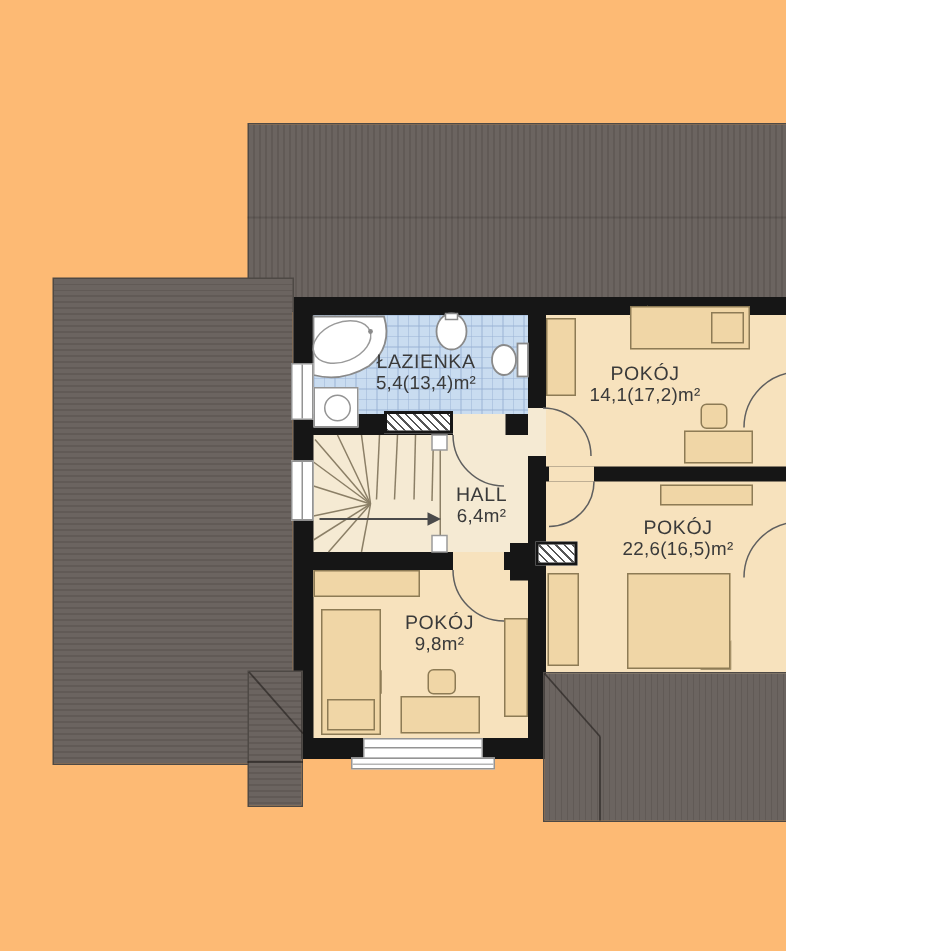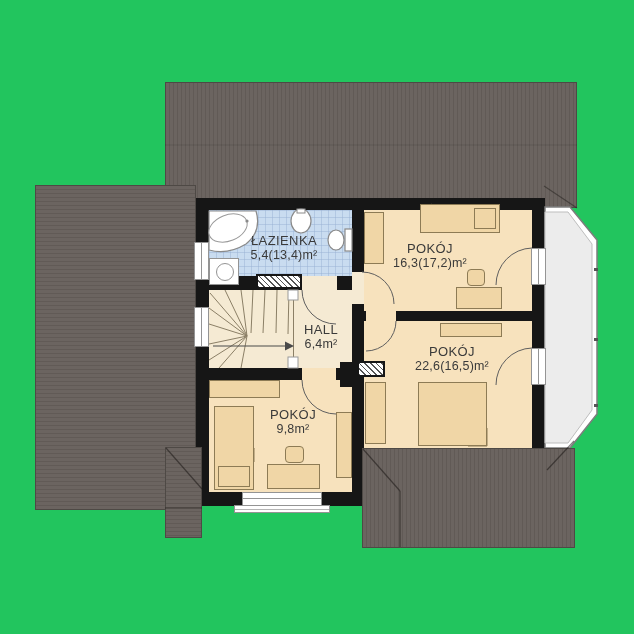--- a/index.html
+++ b/index.html
@@ -1,16 +1,16 @@
 <!DOCTYPE html>
 <html><head>
 <meta charset="utf-8">
 <style>
   html,body{margin:0;padding:0;background:#ffffff;}
-  #plan{position:relative;width:634px;height:634px;background:#22c55e;overflow:hidden;
+  #plan{position:relative;width:524px;height:634px;background:#fdba74;overflow:hidden;
         font-family:"Liberation Sans", sans-serif;}
   
   .roof{position:absolute;background:#6B6460;border:1px solid #4e4945;box-sizing:border-box;}
   .roof.vstripe{background:repeating-linear-gradient(90deg,#6B6460 0 3px,#615a56 3px 4px);}
   .roof.hstripe{background:repeating-linear-gradient(180deg,#6B6460 0 3px,#615a56 3px 4px);}
   
   .wall{position:absolute;background:#161616;}
   .floor{position:absolute;}
   .floor.bath{background:#C9DCF0;
     background-image:repeating-linear-gradient(90deg,rgba(150,175,210,.45) 0 1px,transparent 1px 7px),
@@ -174,21 +174,21 @@
       <line x1="547" y1="470" x2="574" y2="441"></line>
     </g>
   </svg>
 
   <div class="label" style="left:284px;top:233px;text-align:center;">
     <div>ŁAZIENKA</div>
     <div class="area">5,4(13,4)m²</div>
   </div>
   <div class="label" style="left:430px;top:241px;text-align:center;">
     <div>POKÓJ</div>
-    <div class="area">16,3(17,2)m²</div>
+    <div class="area">14,1(17,2)m²</div>
   </div>
   <div class="label" style="left:321px;top:322px;text-align:center;">
     <div>HALL</div>
     <div class="area">6,4m²</div>
   </div>
   <div class="label" style="left:452px;top:344px;text-align:center;">
     <div>POKÓJ</div>
     <div class="area">22,6(16,5)m²</div>
   </div>
   <div class="label" style="left:293px;top:407px;text-align:center;">

